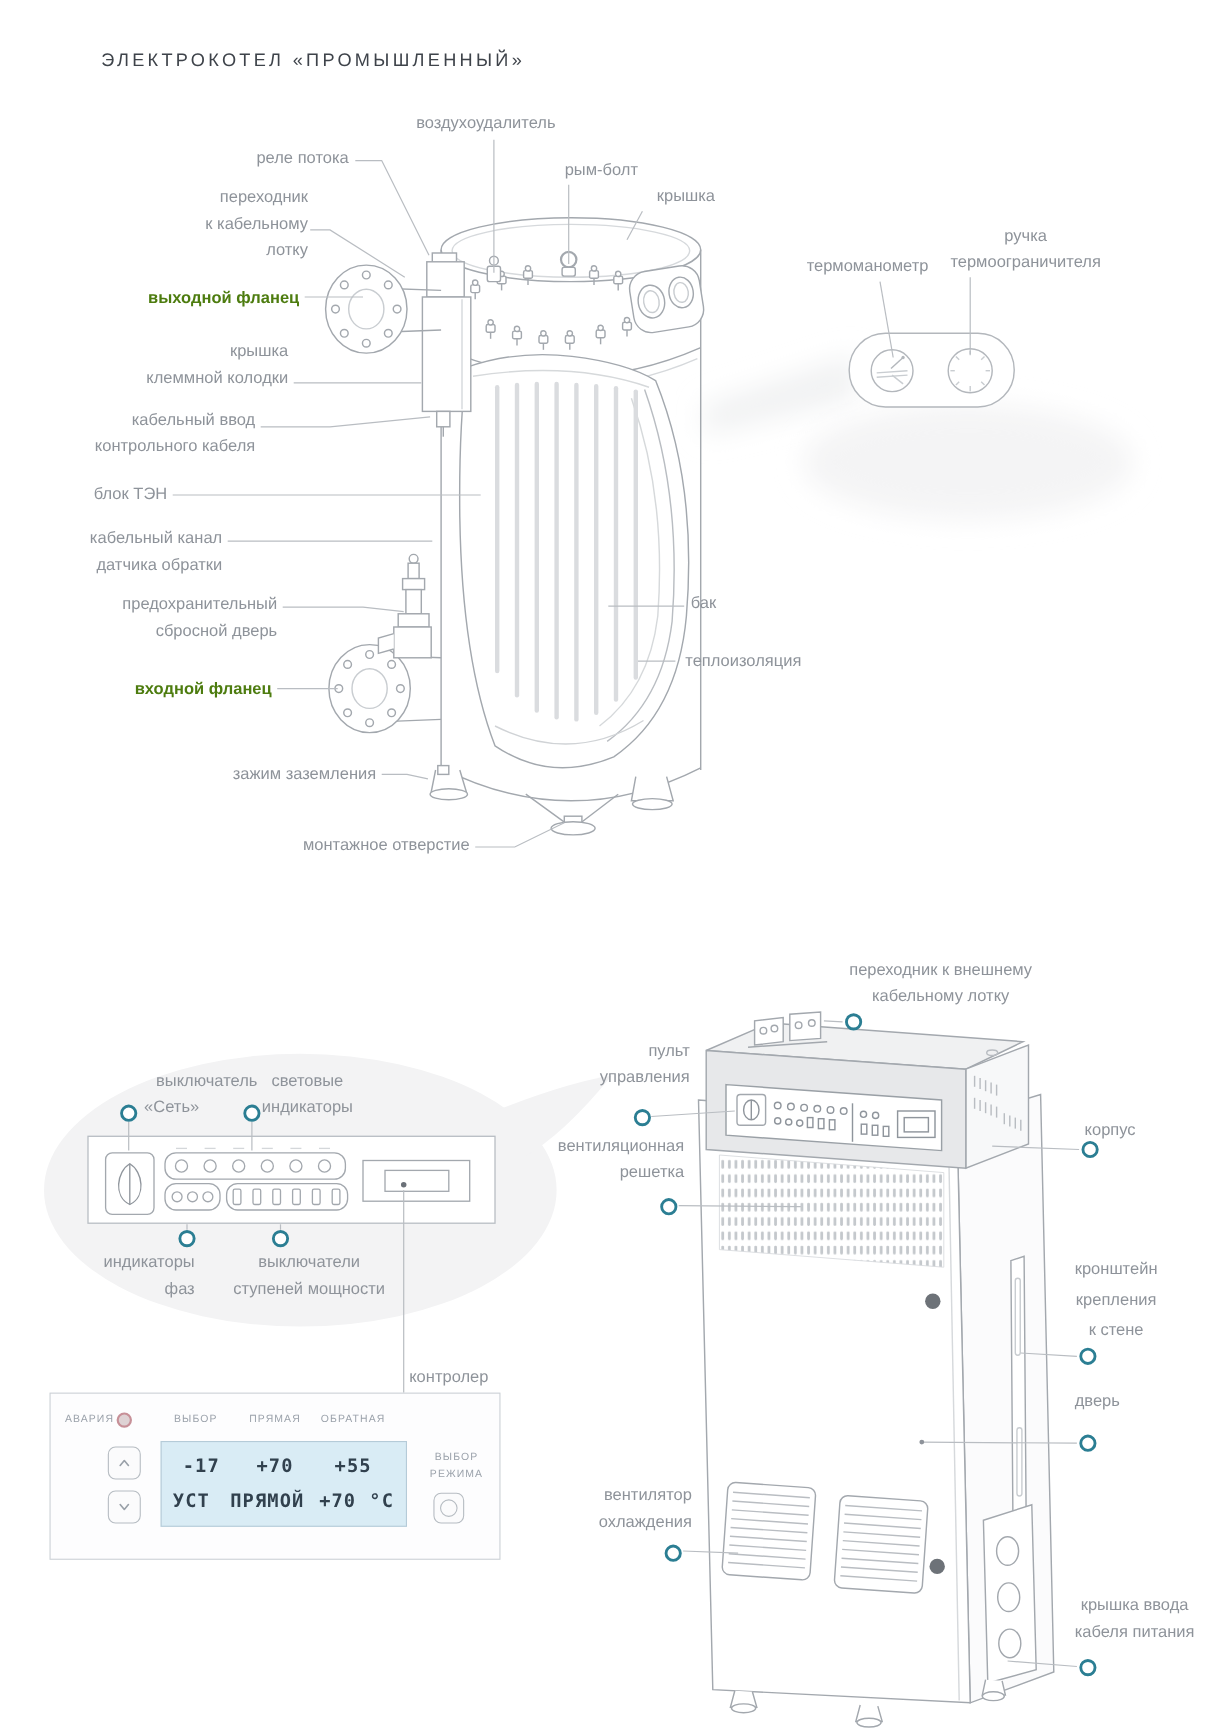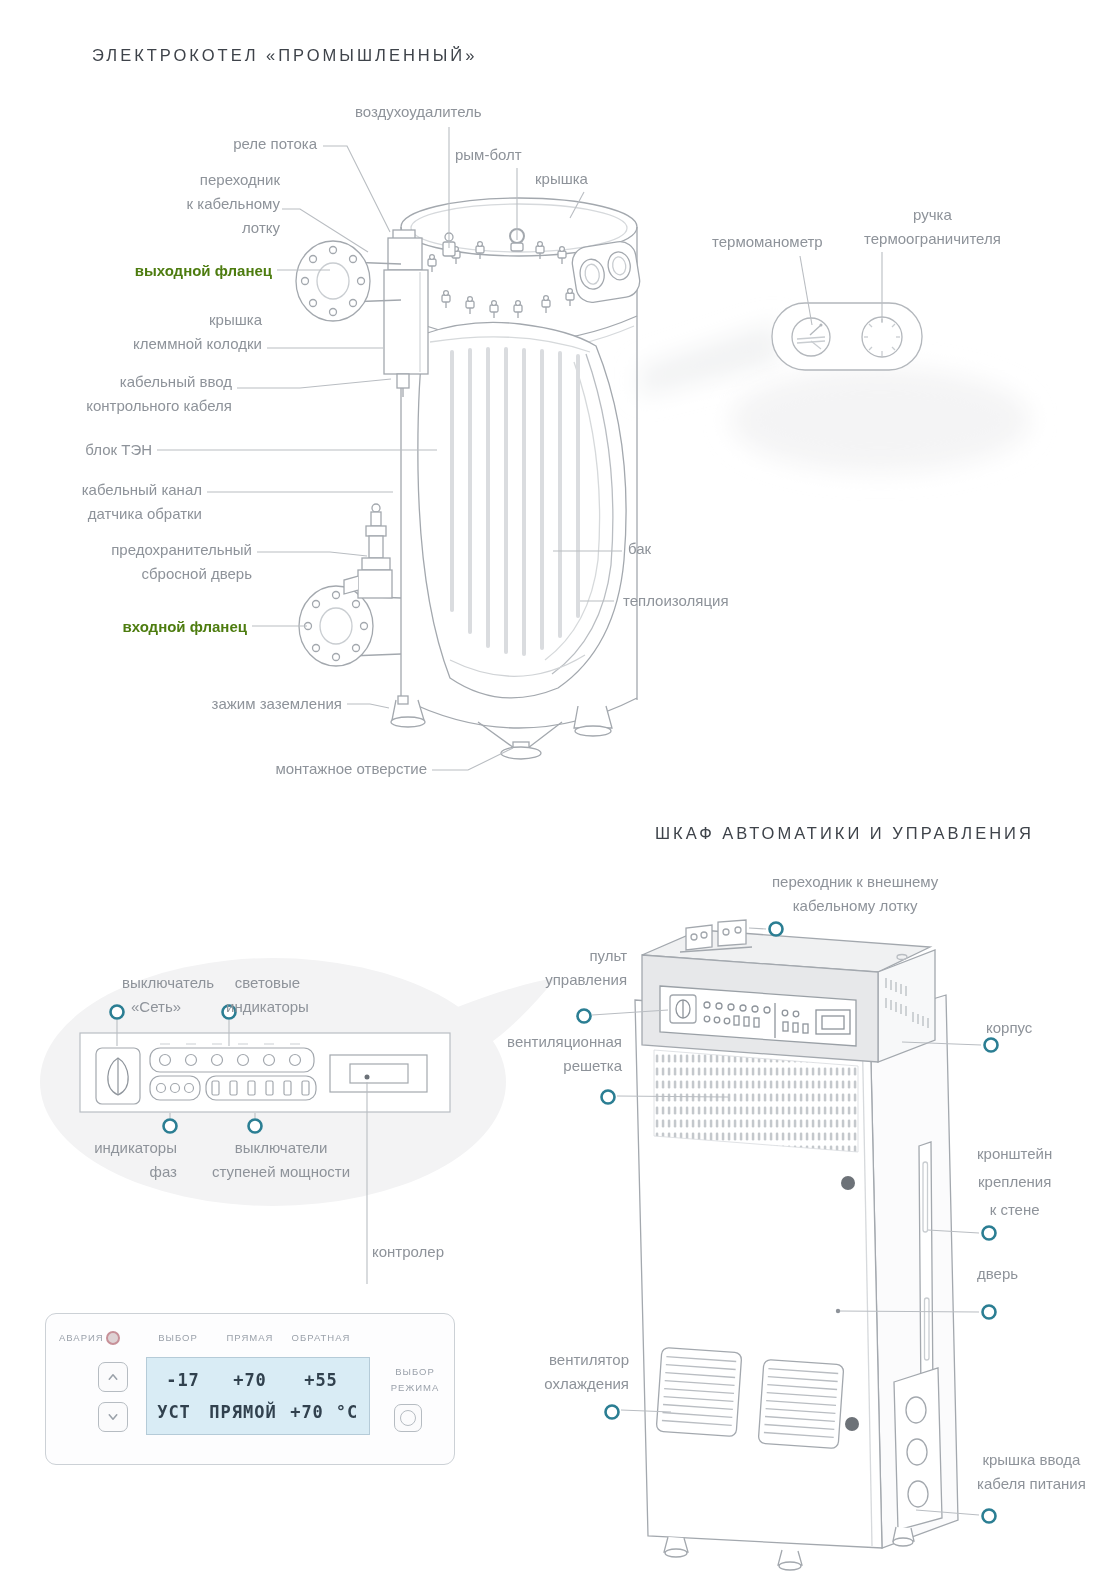--- a/index.html
+++ b/index.html
@@ -1,26 +1,26 @@
 <!DOCTYPE html>
 <html><head>
 <meta charset="utf-8">
 <style>
   html,body{margin:0;padding:0;background:#fff;}
   .canvas{position:relative;width:1104px;height:1572px;background:#fff;overflow:hidden;
           font-family:"Liberation Sans","DejaVu Sans",sans-serif;}
   svg.art{position:absolute;left:0;top:0;}
   .lbl{position:absolute;font-size:15px;color:#8e939a;line-height:24px;white-space:nowrap;text-align:center;}
   .lbl.r{text-align:right;}
-  .lbl.c{text-align:left;}
+  .lbl.c{text-align:right;}
   .lbl.b{font-weight:bold;color:#4d7c0f;}
   .title{position:absolute;font-size:16.5px;font-weight:500;letter-spacing:3px;color:#3e434a;white-space:nowrap;}
   
   .ctrl{position:absolute;left:45px;top:1266px;width:408px;height:150px;background:#fdfdfe;
-        border:1px solid #ccd1d6;border-radius:11px;margin-top:47px;}
+        border:1px solid #ccd1d6;border-radius:0;}
   .ctl-lbl{position:absolute;font-size:9.5px;color:#9ba2ab;letter-spacing:1px;white-space:nowrap;}
   .led{position:absolute;left:60px;top:17px;width:10px;height:10px;border-radius:50%;
        border:2px solid #c79098;background:#ded2d4;}
   .arrow-btn{position:absolute;left:52px;width:28px;height:28px;border:1.5px solid #b6bcc2;
              border-radius:7px;background:#fbfbfc;display:flex;align-items:center;justify-content:center;cursor:pointer;}
   .lcd{position:absolute;left:100px;top:43px;width:222px;height:76px;background:#d9ecf5;
        border:1px solid #b5cbd8;}
   .lcd span{position:absolute;transform:translateX(-50%);font-family:"DejaVu Sans Mono",monospace;
             font-weight:bold;font-size:17px;letter-spacing:1px;color:#31414e;}
   .mode-btn{position:absolute;left:348px;top:90px;width:26px;height:26px;border:1.5px solid #b6bcc2;
@@ -463,21 +463,20 @@
 <div class="lbl r" style="right:762px;top:692px">зажим заземления</div>
 <div class="lbl r" style="right:677px;top:757px">монтажное отверстие</div>
 <div class="lbl" style="left:628px;top:537px">бак</div>
 <div class="lbl" style="left:623px;top:589px">теплоизоляция</div>
 <div class="lbl c" style="left:712px;top:230px;width:132px">термоманометр</div>
 <div class="lbl" style="left:864px;top:203px">
   <div>ручка</div>
   <div>термоограничителя</div>
 </div>
 
-<div class="title" style="left:655px;top:824px">ШКАФ АВТОМАТИКИ И УПРАВЛЕНИЯ</div>
 
 <div class="lbl" style="left:772px;top:870px">
   <div>переходник к внешнему</div>
   <div>кабельному лотку</div>
 </div>
 <div class="lbl r" style="right:477px;top:944px">
   <div>пульт</div>
   <div>управления</div>
 </div>
 <div class="lbl" style="left:986px;top:1016px">корпус</div>
@@ -495,21 +494,21 @@
   <div>вентилятор</div>
   <div>охлаждения</div>
 </div>
 <div class="lbl" style="left:977px;top:1448px">
   <div>крышка ввода</div>
   <div>кабеля питания</div>
 </div>
 
 <div class="lbl c" style="left:122px;top:971px;width:112px">выключатель</div>
 <div class="lbl" style="left:131px;top:995px">«Сеть»</div>
-<div class="lbl" style="left:226px;top:971px">
+<div class="lbl" style="left:238px;top:971px">
   <div>световые</div>
   <div>индикаторы</div>
 </div>
 <div class="lbl r" style="right:927px;top:1136px">
   <div>индикаторы</div>
   <div>фаз</div>
 </div>
 <div class="lbl" style="left:212px;top:1136px">
   <div>выключатели</div>
   <div>ступеней мощности</div>

